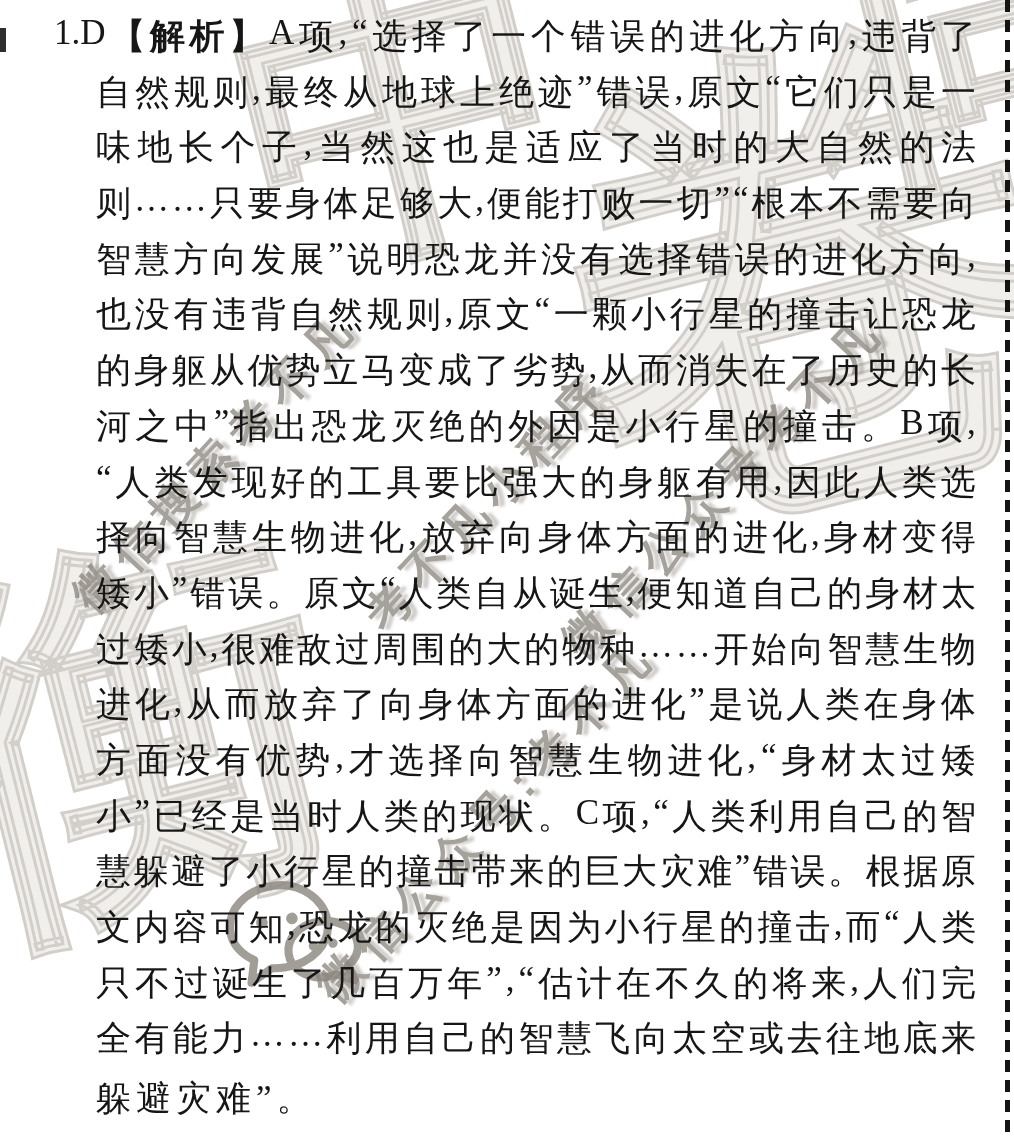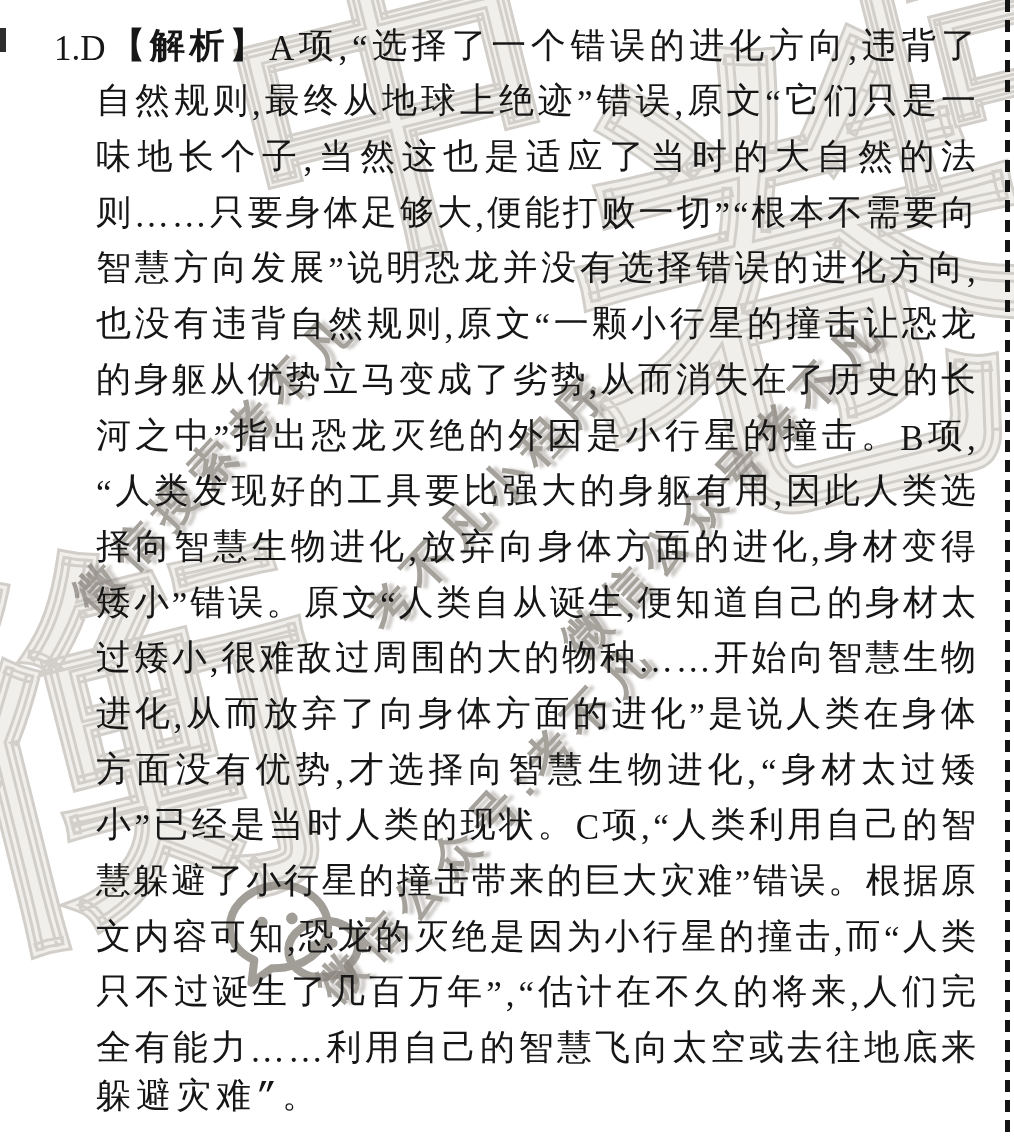--- a/index.html
+++ b/index.html
@@ -25,26 +25,26 @@
     font-weight:bold;font-size:46px;letter-spacing:10px;
     color:#8d8780;opacity:.78;
     text-shadow:4px 5px 3px rgba(140,135,128,.55);
     transform:rotate(-47deg);
   }
   .wm-logo{position:absolute;left:222px;top:872px;width:140px;height:128px;
     transform:rotate(-8deg);opacity:.8;}
   
   .content{position:absolute;left:96px;top:13px;width:880px;z-index:1;}
   .jline{
-    display:flex;justify-content:space-between;align-items:flex-end;
+    display:flex;justify-content:space-between;align-items:flex-start;
     height:55.7px;font-size:35px;color:#161616;
   }
   .jline span{display:inline-block;}
   .jline.first{margin-left:-42px;}
-  .jline.noj{display:block;letter-spacing:5px;line-height:55.7px;font-family:Liberation Mono, monospace;}
+  .jline.noj{display:block;letter-spacing:5px;line-height:55.7px;}
   .jline .b{font-family:"Liberation Sans","DejaVu Sans",sans-serif;font-weight:bold;}
   
   .dash-divider{
     position:absolute;top:0;bottom:0;right:4px;width:5px;z-index:2;
     background:repeating-linear-gradient(to bottom,#141414 0 12px,transparent 12px 20px);
   }
   .scan-artifact{position:absolute;left:0;top:28px;width:6px;height:24px;background:#2e2e2e;z-index:2;}
 </style>
 </head>
 <body>

